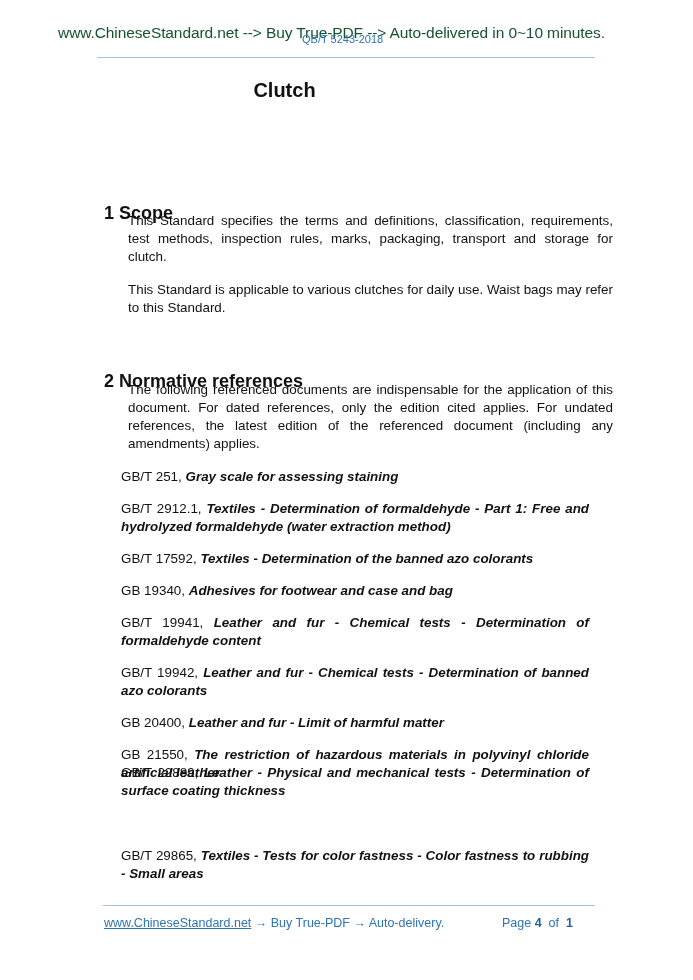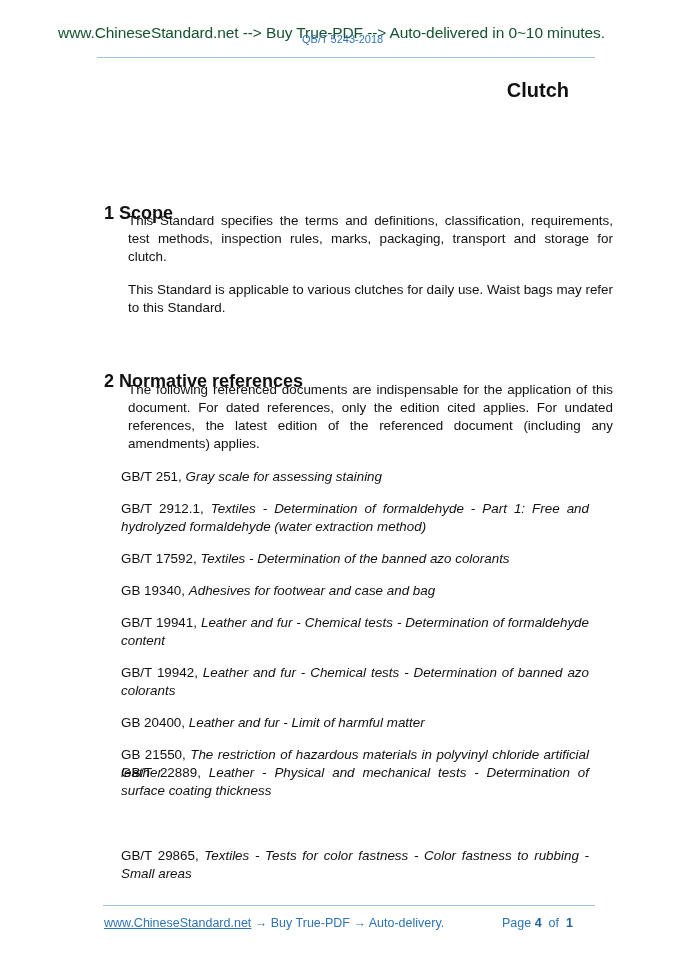--- a/index.html
+++ b/index.html
@@ -12,35 +12,35 @@
     font-size: 15.5px; color: #14532d; white-space: nowrap; letter-spacing: -0.1px;
   }
   .std-code {
     position: absolute; top: 33px; left: 302px;
     font-size: 11px; color: #2e74b5; white-space: nowrap;
   }
   .header-rule {
     position: absolute; top: 57px; left: 97px; width: 498px; height: 1px; background: #9dc3e6;
   }
   .doc-title {
-    position: absolute; top: 79px; left: 0; width: 569px; text-align: right;
+    position: absolute; top: 79px; left: 0; width: 569px; text-align: center;
     font-size: 20px; font-weight: bold; color: #111;
   }
   .section-heading {
     position: absolute; left: 104px; font-size: 18px; font-weight: bold; color: #111; margin-top: 33px;
   }
   .para {
     position: absolute; left: 104px; width: 485px; font-size: 13.4px; line-height: 18px;
     text-align: justify; color: #111; margin-left: 24px;
   }
   .ref {
     position: absolute; left: 121px; width: 468px; font-size: 13.4px; line-height: 18px;
     text-align: justify; color: #111;
   }
-  .ref .title { font-style: italic; }
+  .ref .title { font-style: italic; font-weight: bold; }
   .footer-rule {
     position: absolute; top: 905px; left: 103px; width: 492px; height: 1px; background: #9dc3e6;
   }
   .footer-left {
     position: absolute; top: 916px; left: 104px; font-size: 12.5px; color: #2e74b5; white-space: nowrap;
   }
   .footer-left a { color: #2e74b5; text-decoration: underline; margin-top: 40px; }
   .footer-right {
     position: absolute; top: 916px; left: 502px; font-size: 12.5px; color: #2e74b5; white-space: nowrap;
   }

